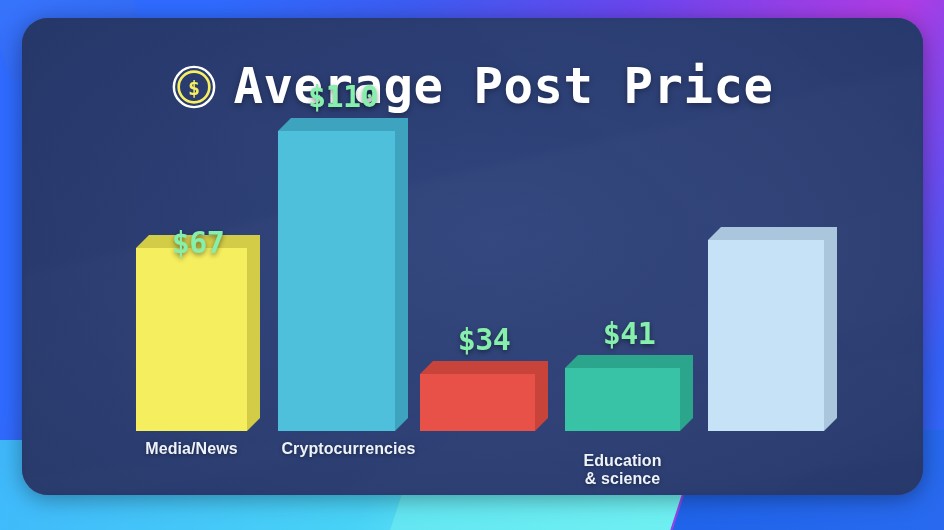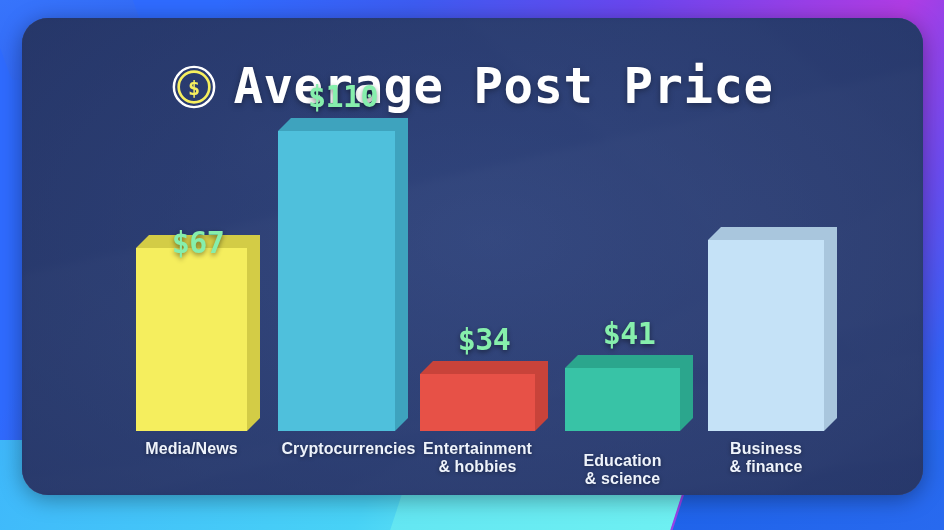--- a/index.html
+++ b/index.html
@@ -162,32 +162,28 @@
           <div style="position: absolute; left: 0px; top: 0px; width: 117px; height: 300px; background: rgb(79, 192, 220);"></div>
         </div>
         <div class="value" style="left: 262.5px; width: 117px; top: 64px;">$110</div>
         <div class="cat" style="left: 234px; width: 161px; top: 422px; margin-left: 12px;">Cryptocurrencies</div>
         <div class="bar-group" style="left: 398px; width: 115px; bottom: 64px; height: 57px;">
           <div style="position: absolute; left: 0px; top: -13px; width: 115px; height: 13px; background: rgb(200, 67, 58); clip-path: polygon(13px 0px, 100% 0px, calc(100% + 0px) 100%, 0px 100%);"></div>
           <div style="position: absolute; left: 115px; top: -13px; width: 13px; height: 70px; background: rgb(200, 67, 58); clip-path: polygon(0px 0px, 100% 0px, 100% calc(100% - 13px), 0px 100%);"></div>
           <div style="position: absolute; left: 0px; top: 0px; width: 115px; height: 57px; background: rgb(231, 81, 71);"></div>
         </div>
         <div class="value" style="left: 404.5px; width: 115px; top: 307px;">$34</div>
-        <div class="cat" style="left: 376px; width: 159px; top: 422px;">Entertainment
-&amp; hobbies</div>
         <div class="bar-group" style="left: 543px; width: 115px; bottom: 64px; height: 63px;">
           <div style="position: absolute; left: 0px; top: -13px; width: 115px; height: 13px; background: rgb(43, 166, 141); clip-path: polygon(13px 0px, 100% 0px, calc(100% + 0px) 100%, 0px 100%);"></div>
           <div style="position: absolute; left: 115px; top: -13px; width: 13px; height: 76px; background: rgb(43, 166, 141); clip-path: polygon(0px 0px, 100% 0px, 100% calc(100% - 13px), 0px 100%);"></div>
           <div style="position: absolute; left: 0px; top: 0px; width: 115px; height: 63px; background: rgb(56, 195, 166);"></div>
         </div>
         <div class="value" style="left: 549.5px; width: 115px; top: 301px;">$41</div>
         <div class="cat" style="left: 521px; width: 159px; top: 434px;">Education
 &amp; science</div>
         <div class="bar-group" style="left: 686px; width: 116px; bottom: 64px; height: 191px;">
           <div style="position: absolute; left: 0px; top: -13px; width: 116px; height: 13px; background: rgb(169, 198, 221); clip-path: polygon(13px 0px, 100% 0px, calc(100% + 0px) 100%, 0px 100%);"></div>
           <div style="position: absolute; left: 116px; top: -13px; width: 13px; height: 204px; background: rgb(169, 198, 221); clip-path: polygon(0px 0px, 100% 0px, 100% calc(100% - 13px), 0px 100%);"></div>
           <div style="position: absolute; left: 0px; top: 0px; width: 116px; height: 191px; background: rgb(197, 226, 247);"></div>
         </div>
-        <div class="cat" style="left: 664px; width: 160px; top: 422px;">Business
-&amp; finance</div>
       </div>
   </div>
 </div>
 
 </body></html>

